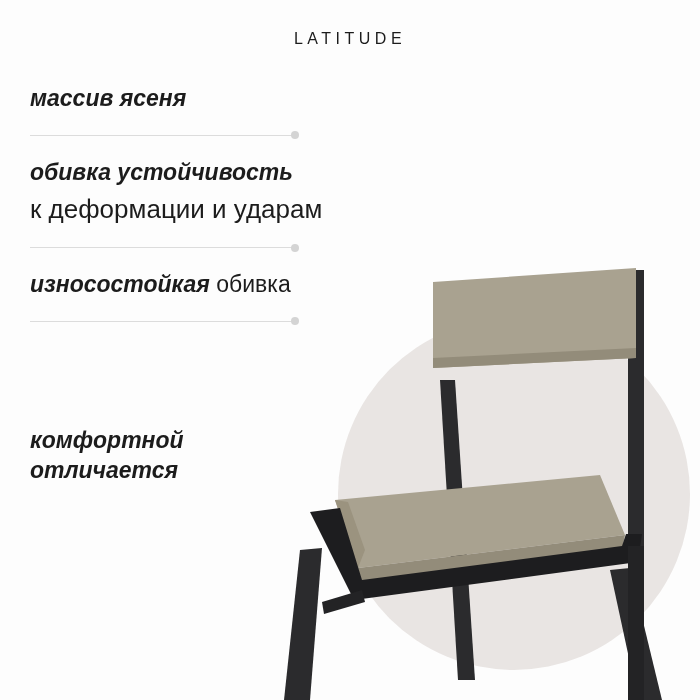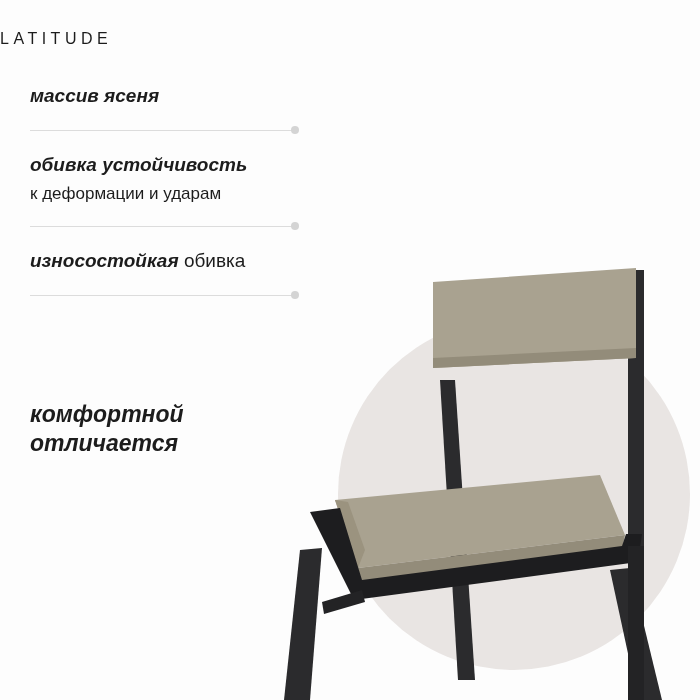--- a/index.html
+++ b/index.html
@@ -29,53 +29,54 @@
     background: #e9e5e3;
     z-index: 0;
   }
 
   
   .brand {
     position: absolute;
     top: 30px;
     left: 0;
     right: 0;
+    text-align: center;
     font-size: 16px;
     letter-spacing: 4.5px;
     color: #1c1c1c;
     font-weight: 400;
     z-index: 5;
   }
 
   
   .features {
     position: absolute;
     left: 30px;
     top: 78px;
     width: 400px;
     z-index: 6;
   }
   .feature {
     position: relative;
   }
   .feature-text {
-    font-size: 19px;
+    font-size: 23px;
     line-height: 1.25;
     color: #1c1c1c;
     margin: 0;
     padding: 6px 0 6px 0;
   }
   .feature-text .bold {
     font-weight: bold;
     font-style: italic;
   }
   .feature-text .reg {
     font-weight: 400;
   }
-  .t-sm { font-size: 17px; }
+  .t-sm { font-size: 26px; }
 
   
   .divider {
     position: relative;
     height: 1px;
     background: #dcdcdc;
     margin: 16px 0 16px 0;
     width: 265px;
   }
   .divider .dot {

